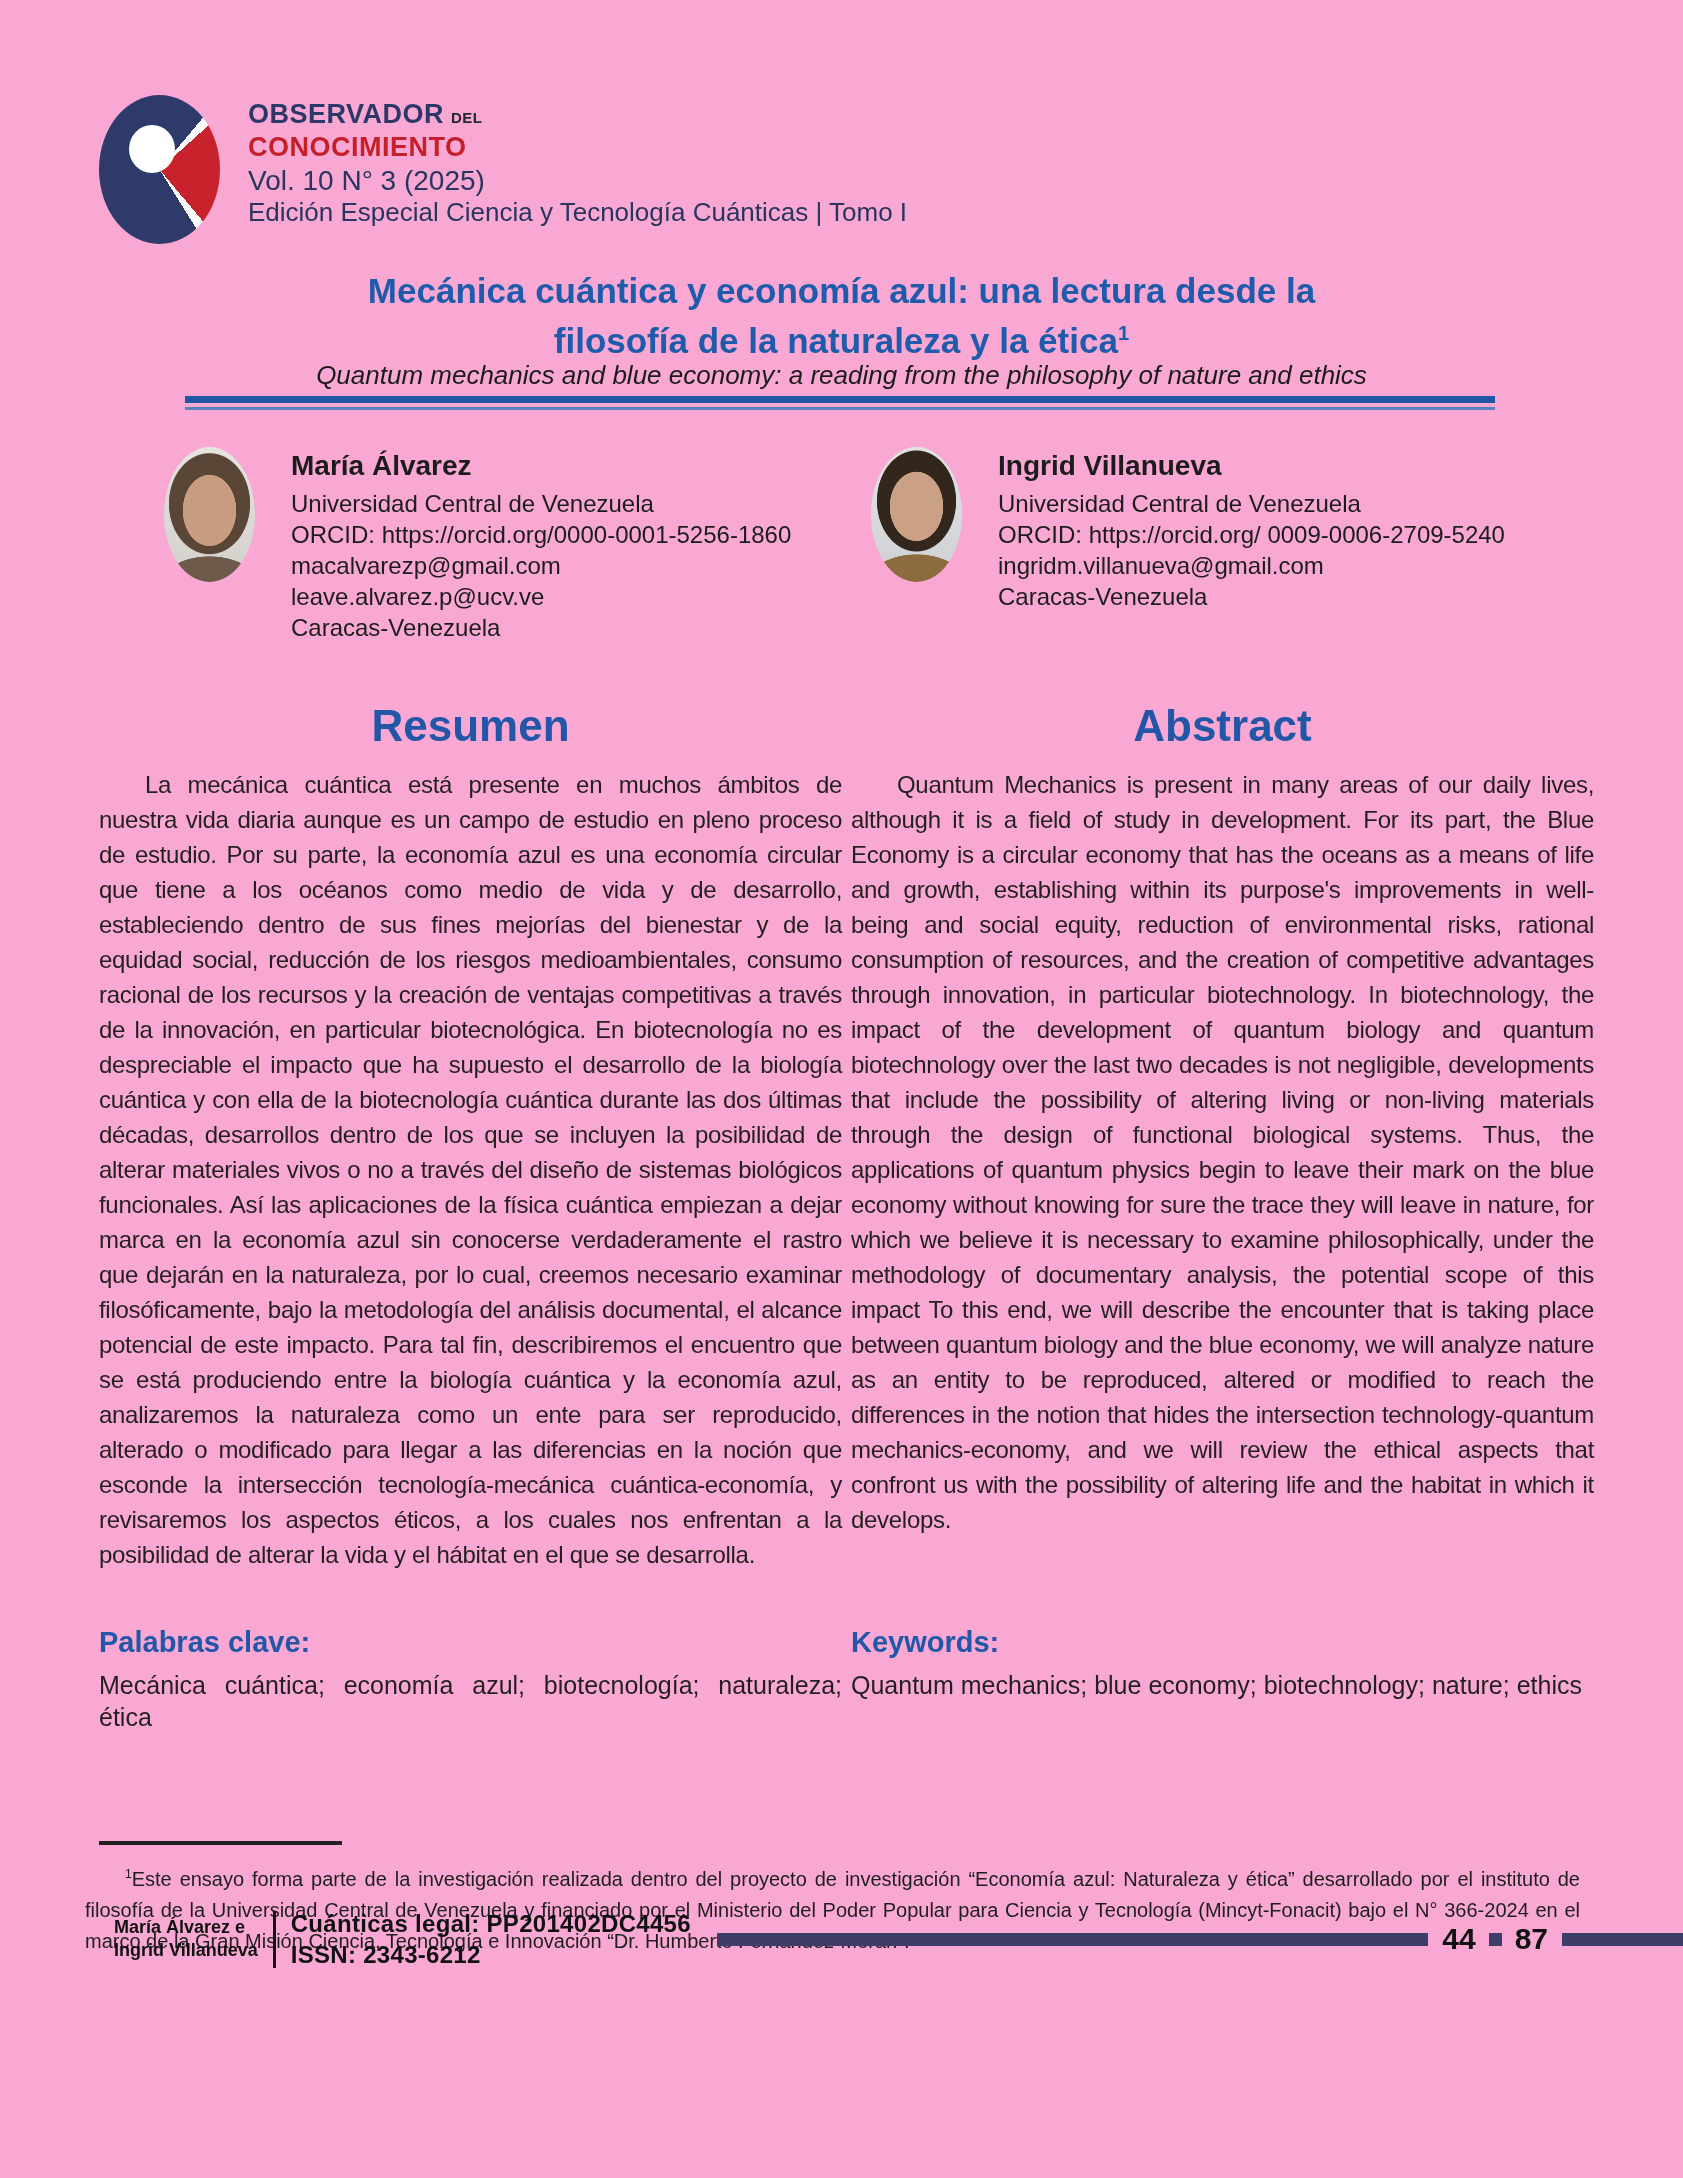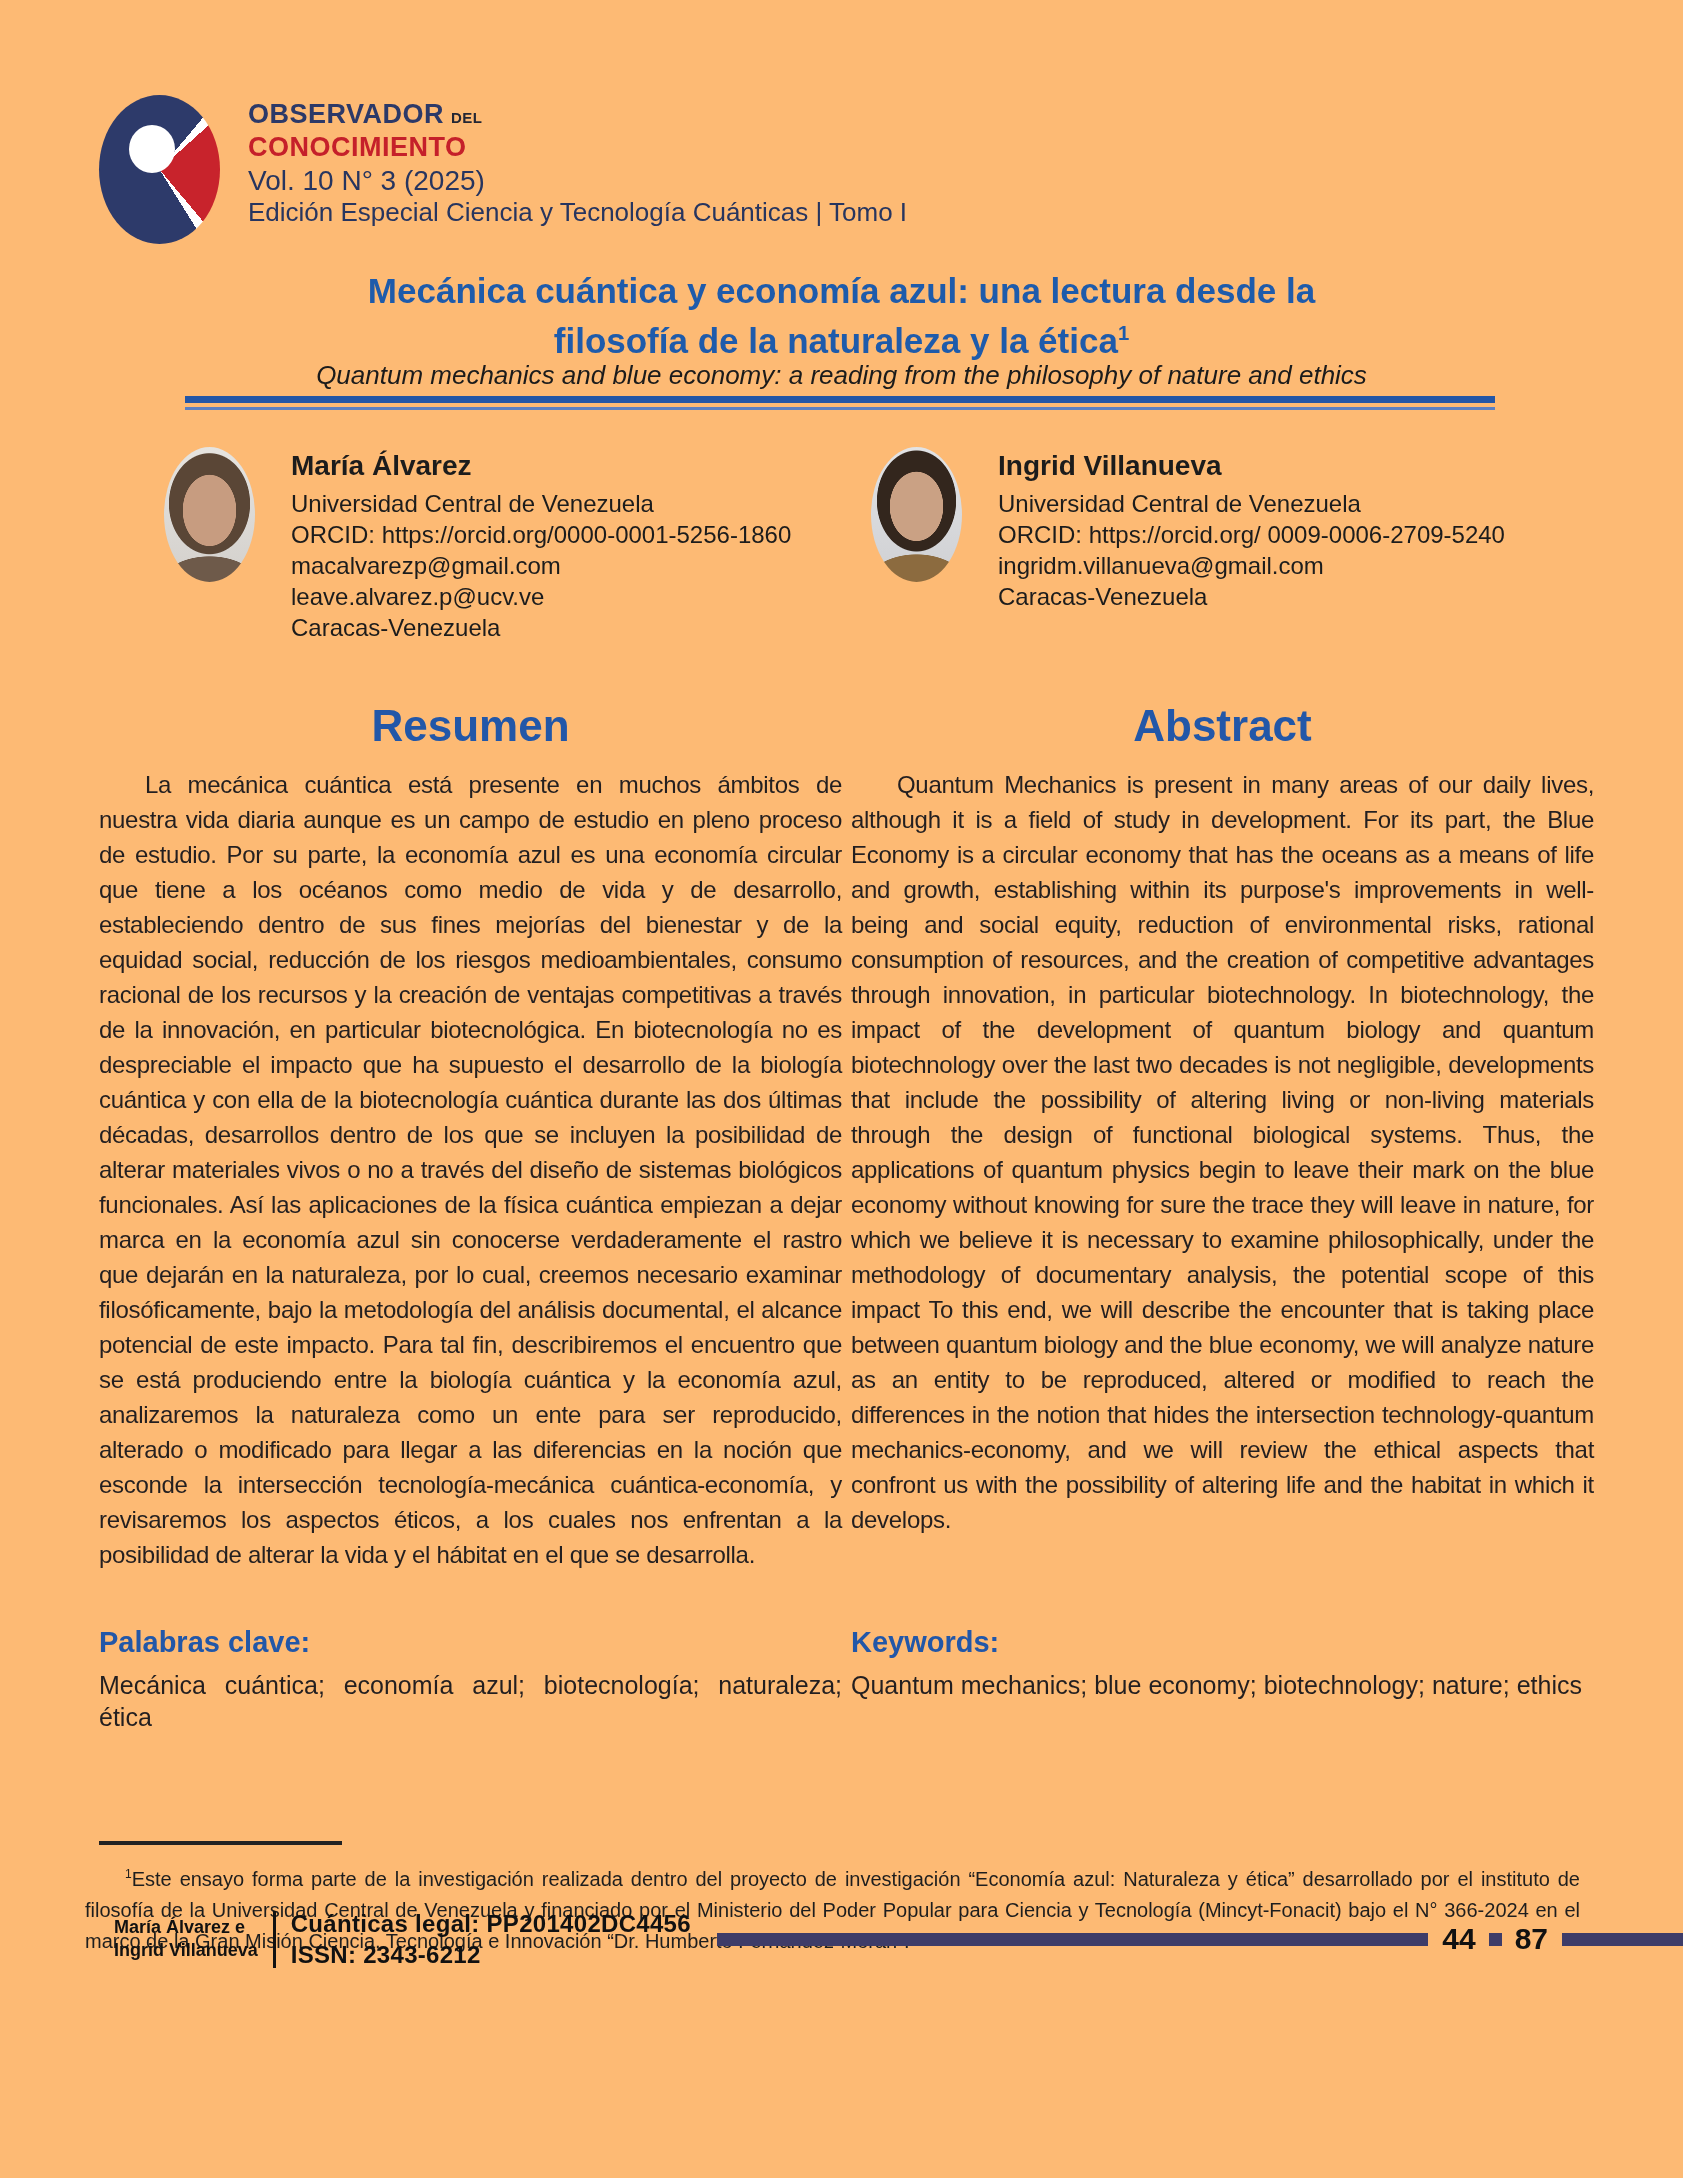--- a/index.html
+++ b/index.html
@@ -1,20 +1,20 @@
 <!DOCTYPE html>
 <html lang="es"><head>
 <meta charset="utf-8">
 <style>
   * { box-sizing: border-box; margin: 0; padding: 0; }
   html, body { background: #ffffff; }
   body { font-family: "Liberation Sans", sans-serif; color: #231f20; }
   .page {
     position: relative; width: 1683px; height: 2178px;
-    background: #fdba74; overflow: hidden;
+    background: #f9a8d4; overflow: hidden;
   }
 
   
   .masthead { position: absolute; left: 99px; top: 95px; display: flex; align-items: flex-start; }
   .logo { position: relative; width: 121px; height: 149px; margin-right: 28px; flex: none; }
   .logo-disc {
     position: absolute; inset: 0; border-radius: 50%;
     background: conic-gradient(#2d3a6a 0deg 40deg, #ffffff 40deg 48deg, #c8232c 48deg 140deg, #ffffff 140deg 148deg, #2d3a6a 148deg 360deg);
   }
   .logo-hole { position: absolute; left: 30px; top: 30px; width: 46px; height: 48px; background: #ffffff; border-radius: 50%; }

